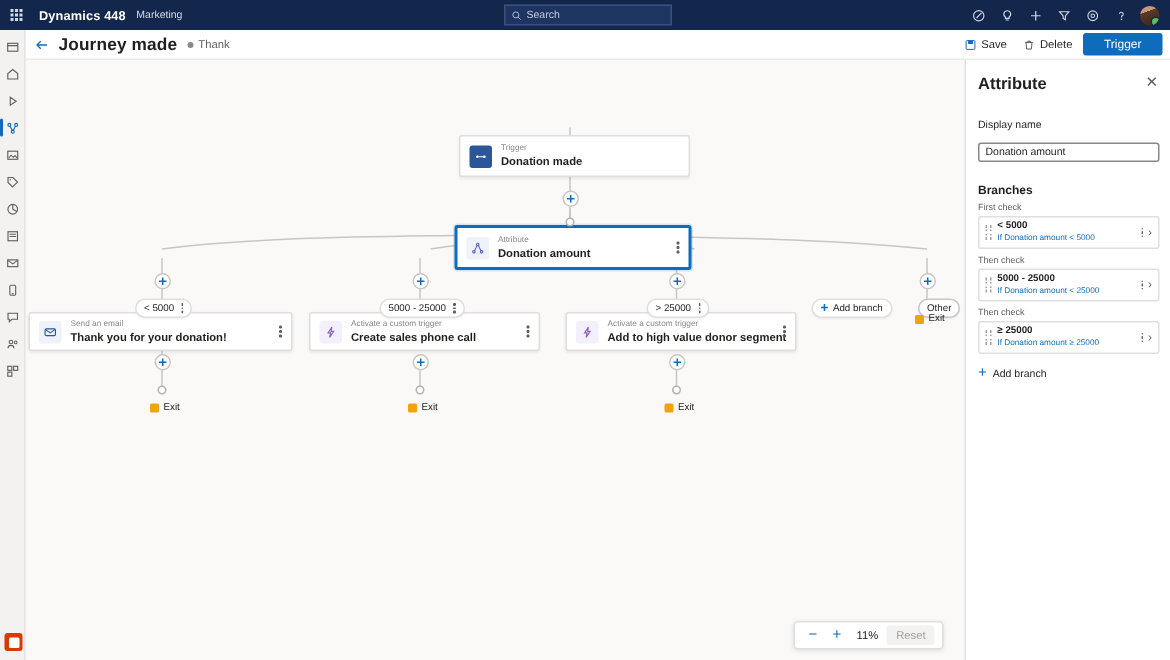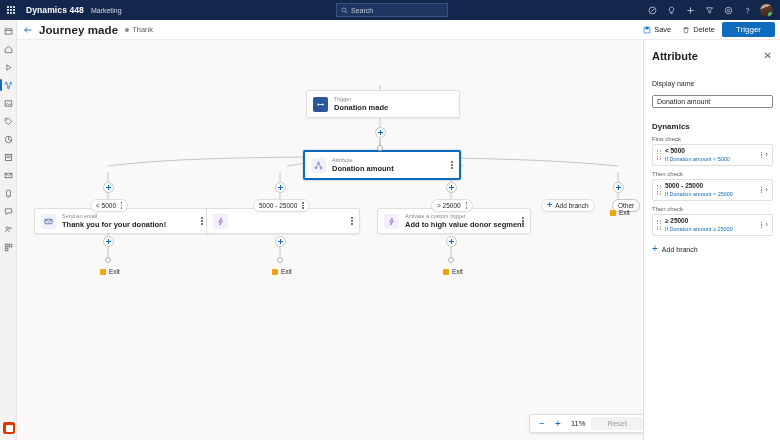--- a/index.html
+++ b/index.html
@@ -152,21 +152,21 @@
 
   
   .zoombar {
     position: absolute; left: 512px; top: 374px; height: 19px;
     background: #fff; border: 1px solid #e1dfdd; border-radius: 3px;
     display: flex; align-items: center; gap: 2px; padding: 0 5px;
     box-shadow: 0 1px 3px rgba(0,0,0,.10); z-index: 12;
   }
   .zb-btn { width: 14px; height: 15px; display:flex; align-items:center; justify-content:center; cursor:pointer; color:#0f6cbd; font-size: 10px; }
   .zb-pct { font-size: 7.5px; color: #201f1e; margin: 0 4px; }
-  .zb-reset { font-size: 7.5px; color: #a19f9d; background: #f3f2f1; padding: 2px 16px; border-radius: 2px; cursor: pointer; }
+  .zb-reset { font-size: 7.5px; color: #a19f9d; background: #f3f2f1; padding: 2px 6px; border-radius: 2px; cursor: pointer; }
 
   
   .panel {
     position: absolute; right: 0; top: 40px; width: 137px; height: 400px;
     background: #fff; border-left: 1px solid #e1dfdd; z-index: 20;
     padding: 0 8px;
   }
   .panel-head { display: flex; align-items: center; height: 26px; margin-top: 3px; }
   .panel-title { font-size: 11px; font-weight: 600; color: #201f1e; }
   .panel-close { margin-left: auto; cursor: pointer; font-size: 10px; color: #605e5c; line-height: 10px; }
@@ -508,21 +508,21 @@
     <div class="plus-btn" style="left:85.5px; top:142px;"></div>
     <div class="plus-btn" style="left:257.5px; top:142px;"></div>
     <div class="plus-btn" style="left:428.5px; top:142px;"></div>
     <div class="plus-btn" style="left:595.5px; top:142px;"></div>
 
     <div class="dot-node" style="left:88px; top:163px;"></div>
     <div class="dot-node" style="left:260px; top:163px;"></div>
     <div class="dot-node" style="left:431px; top:163px;"></div>
     <div class="dot-node" style="left:598px; top:163px;"></div>
 
-    <div class="node" style="left:17px; top:168px; width:176px; height:26px;">
+    <div class="node" style="left:2px; top:168px; width:176px; height:26px;">
       <div class="node-ico ico-email">
         <svg width="9" height="9" viewBox="0 0 12 12">
             <rect x="1.4" y="3" width="9.2" height="6" rx="1" fill="none" stroke="#2b579a" stroke-width="1"></rect>
             <path d="M1.6 3.4 6 6.6l4.4-3.2" fill="none" stroke="#2b579a" stroke-width=".9"></path>
           </svg>
       </div>
       <div class="node-text">
         <div class="node-sub">Send an email</div>
         <div class="node-title">Thank you for your donation!</div>
       </div>
@@ -531,20 +531,24 @@
           <i></i>
           <i></i>
         </div>
     </div>
 
     <div class="node" style="left:189px; top:168px; width:154px; height:26px;">
       <div class="node-ico ico-ct">
         <svg width="9" height="9" viewBox="0 0 12 12">
             <path d="M7 1.4 3.6 6.6h2.2L5 10.6 8.6 5.2H6.4z" fill="none" stroke="#8764b8" stroke-width="1"></path>
           </svg>
+      </div>
+      <div class="node-text">
+        <div class="node-sub">Activate a custom trigger</div>
+        <div class="node-title">Create sales phone call</div>
       </div>
       <div class="node-more">
           <i></i>
           <i></i>
           <i></i>
         </div>
     </div>
 
     <div class="node" style="left:360px; top:168px; width:154px; height:26px;">
       <div class="node-ico ico-ct">
@@ -599,21 +603,21 @@
 
   <div class="panel">
     <div class="panel-head">
       <div class="panel-title">Attribute</div>
       <div class="panel-close">✕</div>
     </div>
 
     <div class="field-label">Display name</div>
     <input class="text-input" type="text" value="Donation amount" style="">
 
-    <div class="section-title">Dynamics</div>
+    <div class="section-title">Branches</div>
 
     <div class="check-label">First check</div>
     <div class="branch-card">
       <span class="grip">
           <i></i>
           <i></i>
           <i></i>
           <i></i>
           <i></i>
           <i></i>

